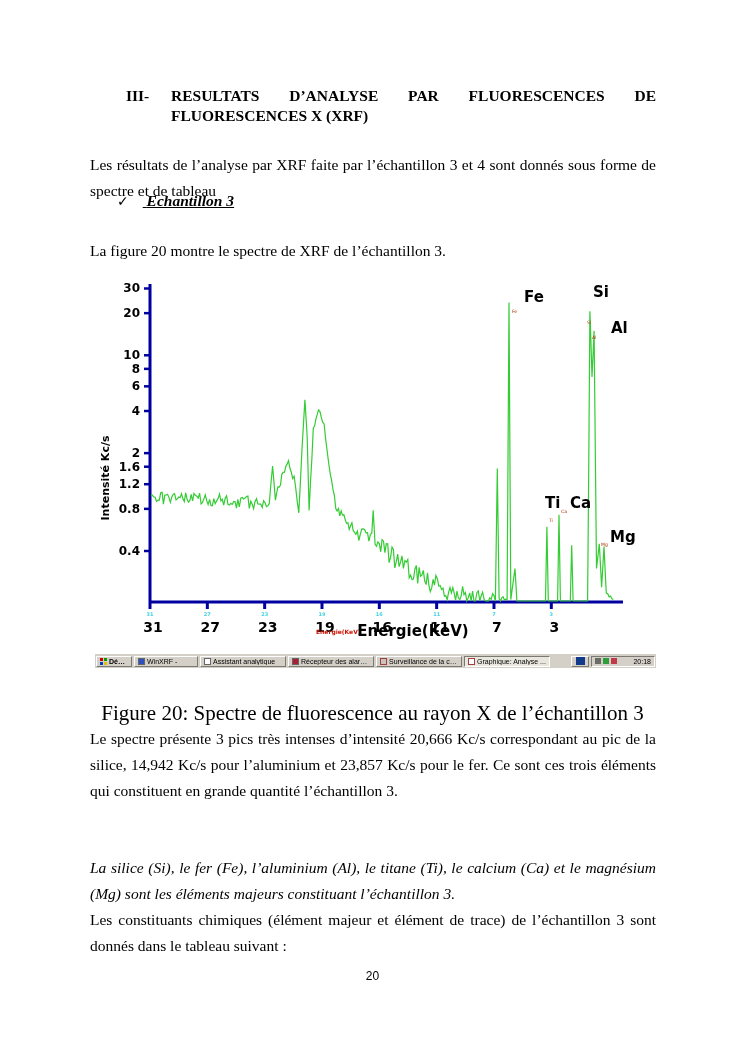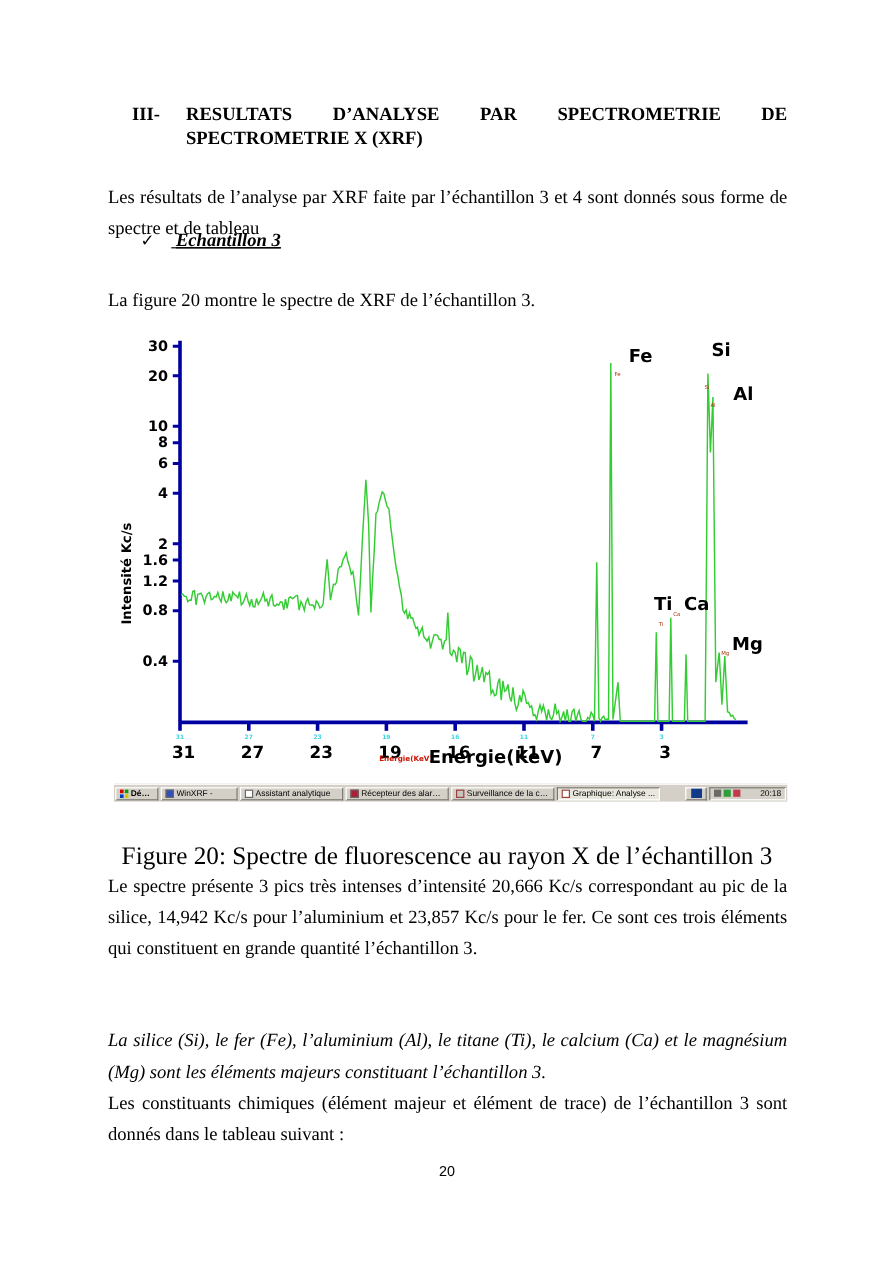--- a/index.html
+++ b/index.html
@@ -2,21 +2,21 @@
 <html><head>
 <meta charset="utf-8">
 <style>
   html,body{margin:0;padding:0;}
   body{width:745px;height:1053px;background:#ffffff;position:relative;overflow:hidden;
        font-family:"Liberation Serif", serif;color:#000;}
   .page{position:absolute;inset:0;}
 
   .heading{position:absolute;left:110px;top:86px;width:546px;display:flex;
            font-weight:bold;font-size:15.5px;line-height:20px;}
-  .heading-num{width:45px;flex:none;}
+  .heading-num{width:45px;flex:none;margin-left:16px;}
   .heading-text{flex:1;text-align:justify;}
 
   .para{position:absolute;left:90px;width:566px;text-align:justify;
         font-size:15.5px;line-height:26px;}
 
   .bullet-line{position:absolute;left:117px;top:192px;font-size:15.5px;text-decoration:underline;}
   .bullet-check{display:inline-block;margin-right:14px;font-family:"DejaVu Sans",sans-serif;font-size:14px;}
   .bullet-text{font-weight:bold;font-style:italic;text-decoration:underline;}
 
   .caption{position:absolute;left:0;width:745px;top:680px;text-align:center;font-size:21px;}
@@ -68,21 +68,21 @@
   .page-number{position:absolute;left:0;width:745px;top:969px;text-align:center;
                font-family:"Liberation Sans",sans-serif;font-size:12px;}
 </style>
 </head>
 <body>
 
 <div class="page">
 
   <div class="heading">
     <span class="heading-num">III-</span>
-    <span class="heading-text">RESULTATS D’ANALYSE PAR SPECTROMETRIE DE SPECTROMETRIE X (XRF)</span>
+    <span class="heading-text">RESULTATS D’ANALYSE PAR FLUORESCENCES DE FLUORESCENCES X (XRF)</span>
   </div>
 
   <p class="para" style="top:136px;">Les résultats de l’analyse par XRF faite par l’échantillon 3 et 4 sont donnés sous forme de spectre et de tableau</p>
 
   <div class="bullet-line">
     <span class="bullet-check">✓</span>
     <span class="bullet-text">Echantillon 3</span>
   </div>
 
   <p class="para" style="top:222px;">La figure 20 montre le spectre de XRF de l’échantillon 3.</p>

